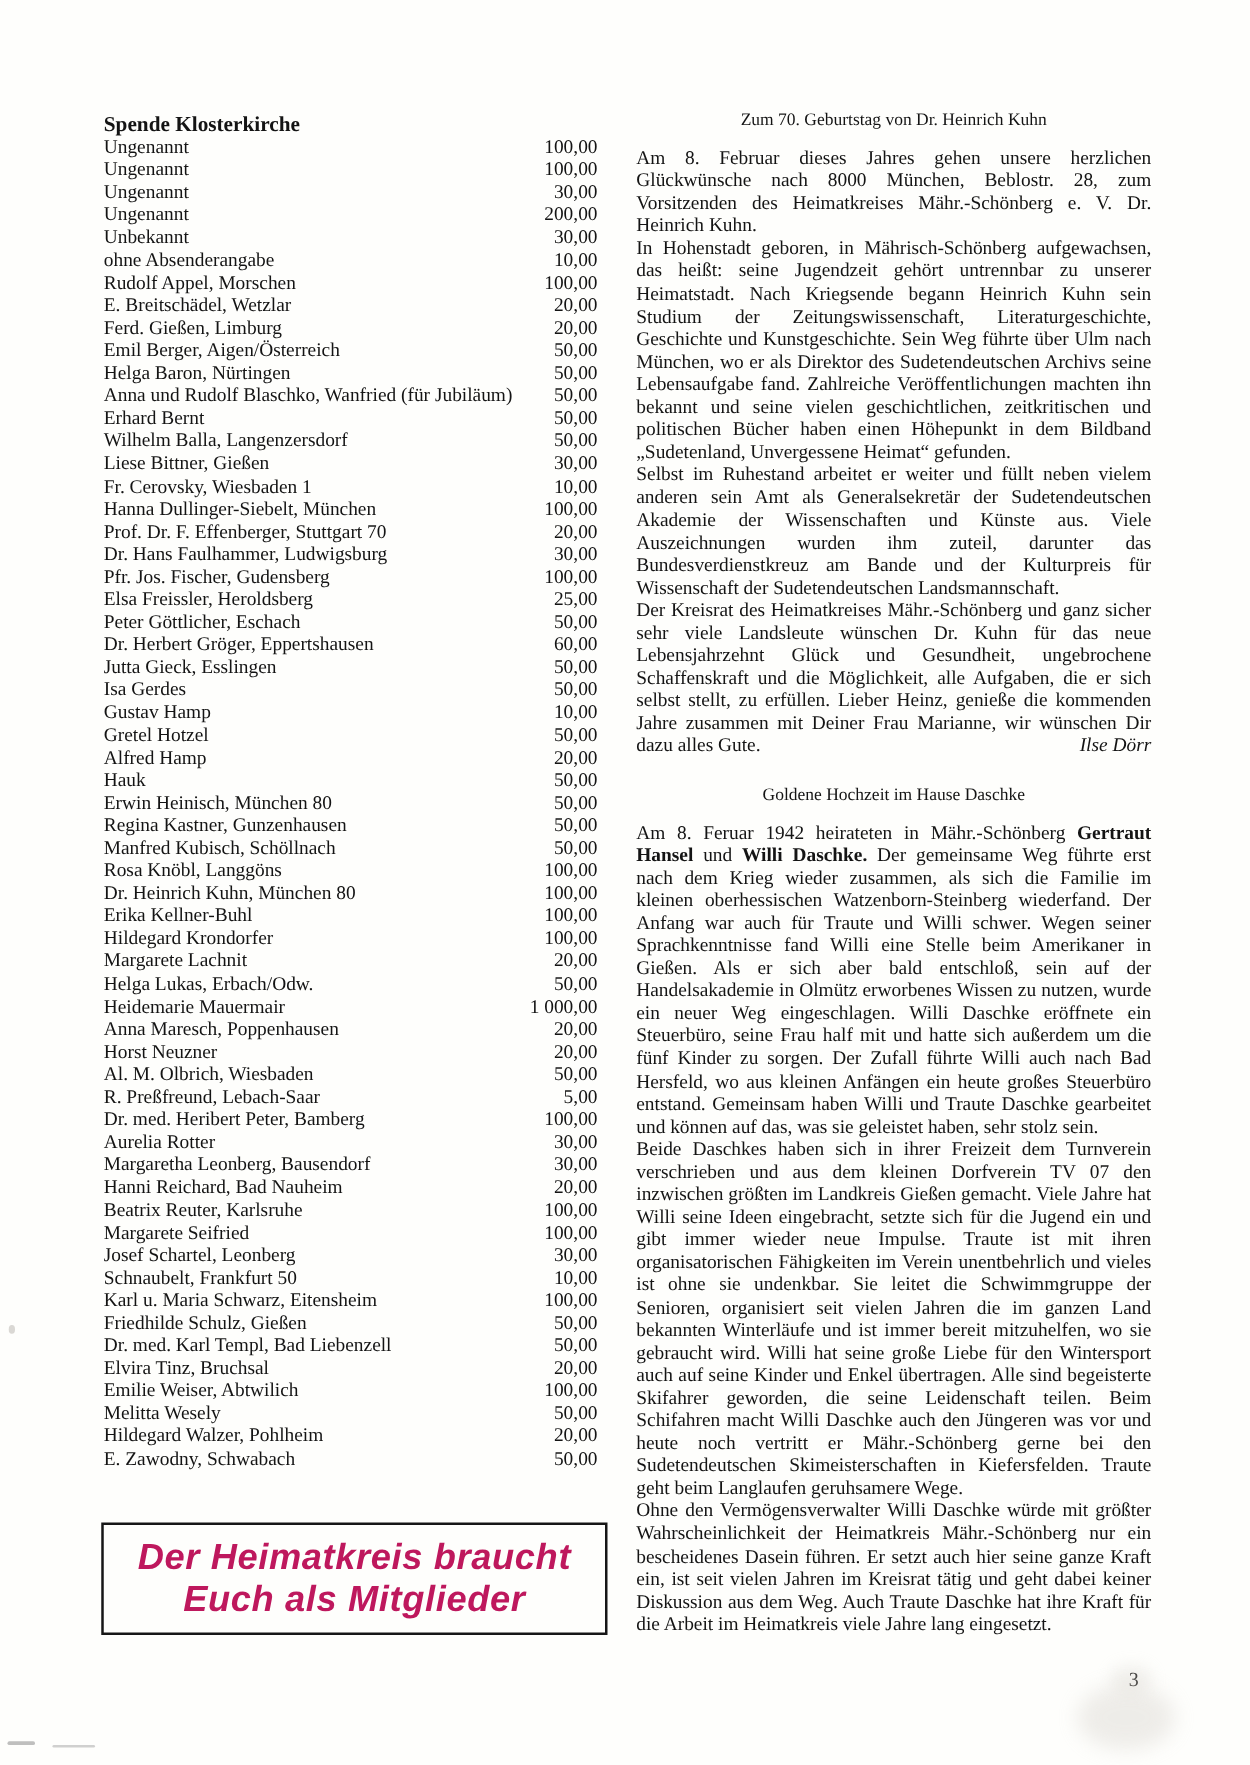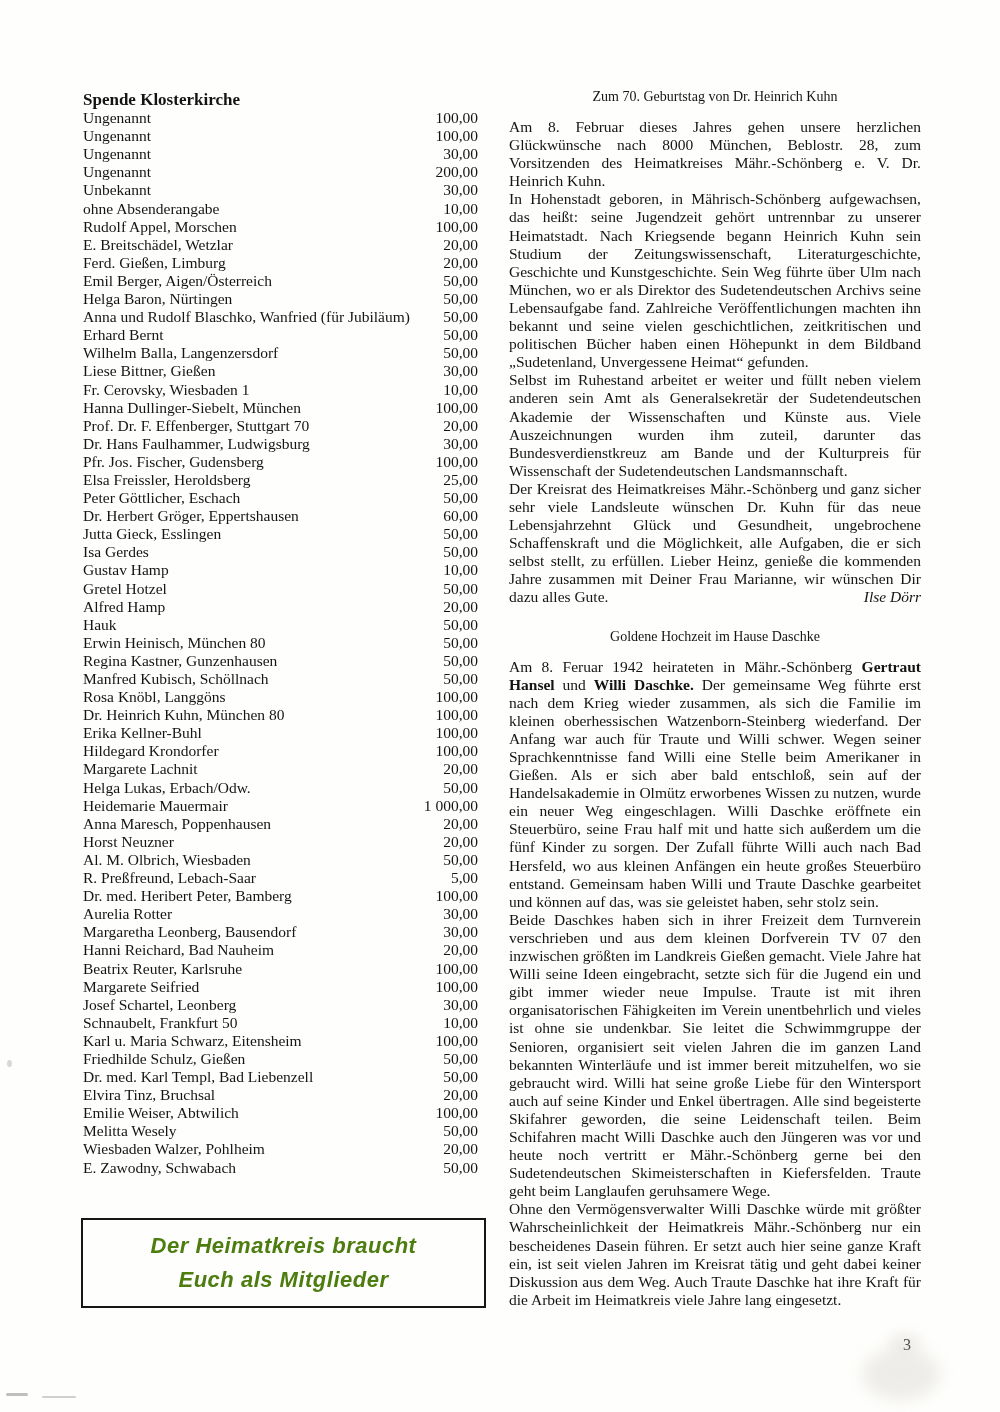--- a/index.html
+++ b/index.html
@@ -30,21 +30,21 @@
   
   .member-box{
     position:absolute;left:81px;top:1218px;width:401px;height:86px;
     border:2.5px solid #161616;
     display:flex;flex-direction:column;justify-content:center;align-items:center;
     background:#fefefc;
   }
   .member-box-line{
     font-family:"Liberation Sans", sans-serif;
     font-weight:bold;font-style:italic;
-    font-size:22px;line-height:34px;color:#4d7c0f;
+    font-size:29px;line-height:34px;color:#be185d;
     letter-spacing:0.5px;
   }
 
   .page-number{position:absolute;left:903px;top:1336px;font-size:16px;color:#1a1a1a;}
 
   
   .smudge-a{position:absolute;left:862px;top:1348px;width:78px;height:52px;background:#c9c4bc;border-radius:50%;filter:blur(8px);opacity:.30;}
   .smudge-b{position:absolute;left:888px;top:1332px;width:34px;height:22px;background:#cfcac2;border-radius:50%;filter:blur(6px);opacity:.25;}
   .edge-mark-1{position:absolute;left:6px;top:1393px;width:22px;height:3px;background:#8a8a8a;opacity:.55;border-radius:2px;}
   .edge-mark-2{position:absolute;left:42px;top:1396px;width:34px;height:2px;background:#9a9a9a;opacity:.45;border-radius:2px;}
@@ -280,21 +280,21 @@
         </div>
         <div class="donation-row">
           <span class="donor-name">Emilie Weiser, Abtwilich</span>
           <span class="donation-amount">100,00</span>
         </div>
         <div class="donation-row">
           <span class="donor-name">Melitta Wesely</span>
           <span class="donation-amount">50,00</span>
         </div>
         <div class="donation-row">
-          <span class="donor-name">Wiesbaden Walzer, Pohlheim</span>
+          <span class="donor-name">Hildegard Walzer, Pohlheim</span>
           <span class="donation-amount">20,00</span>
         </div>
         <div class="donation-row">
           <span class="donor-name">E. Zawodny, Schwabach</span>
           <span class="donation-amount">50,00</span>
         </div>
       </div>
   </section>
 
   <section class="right-col">

